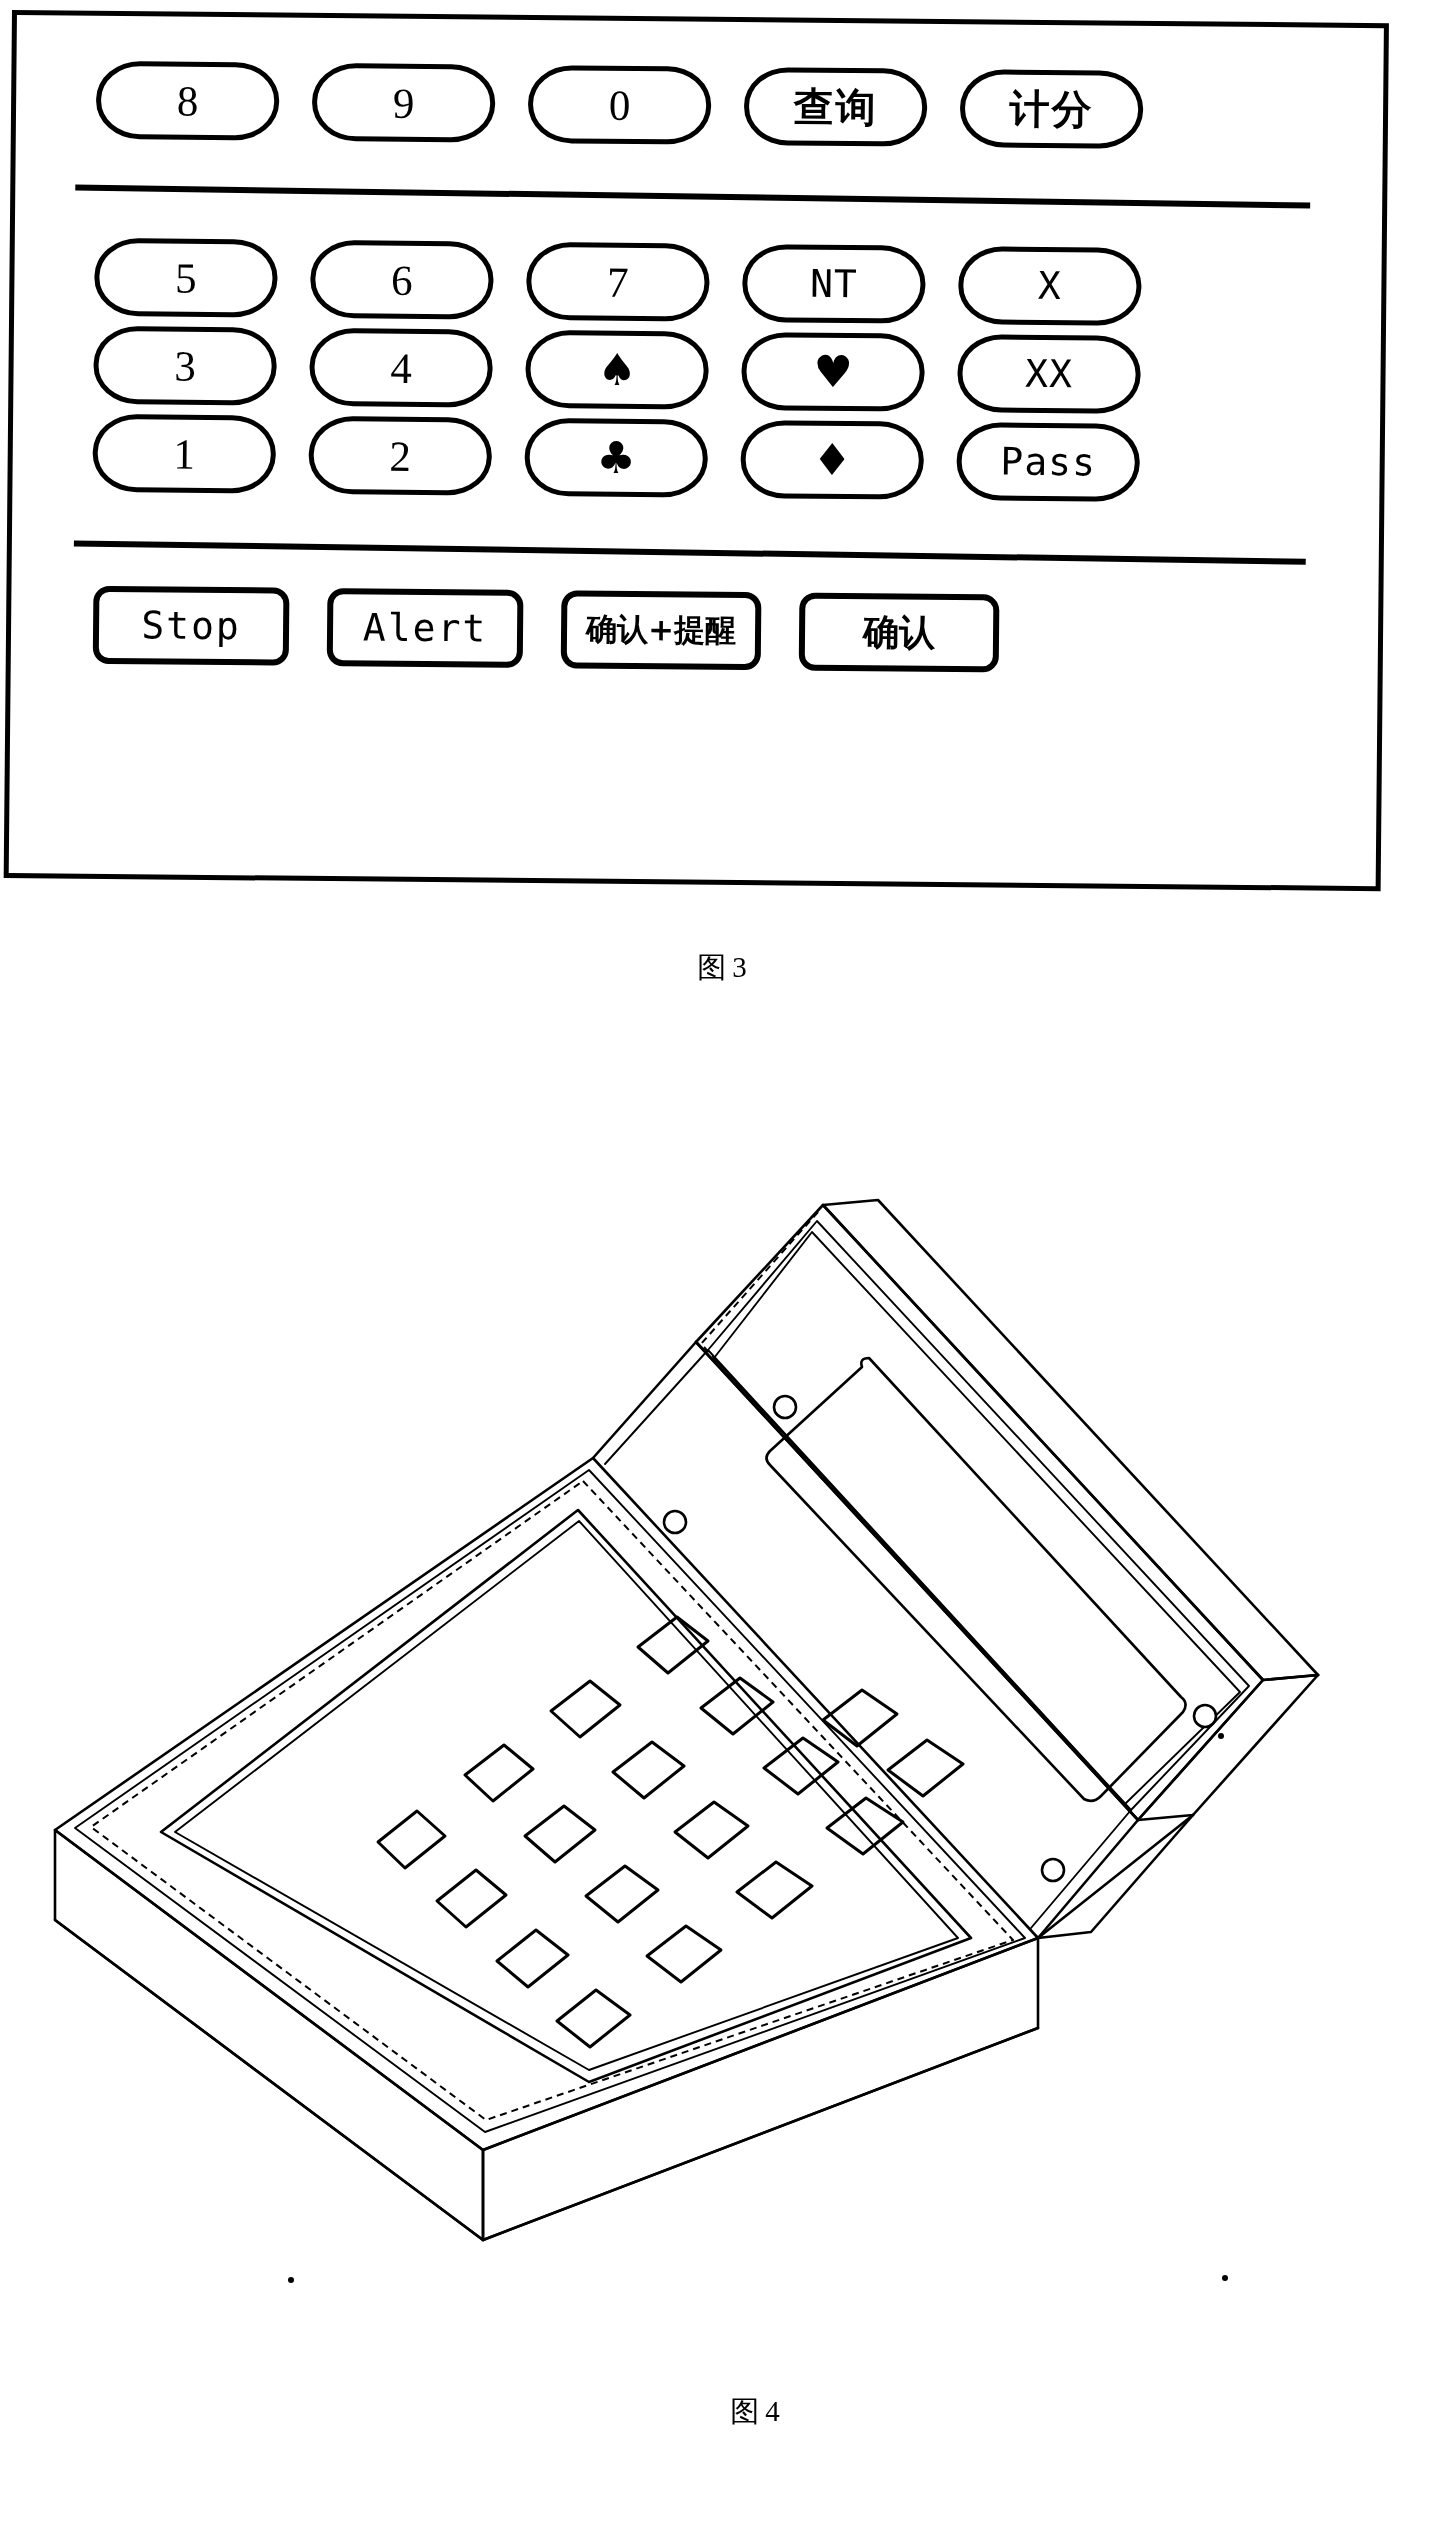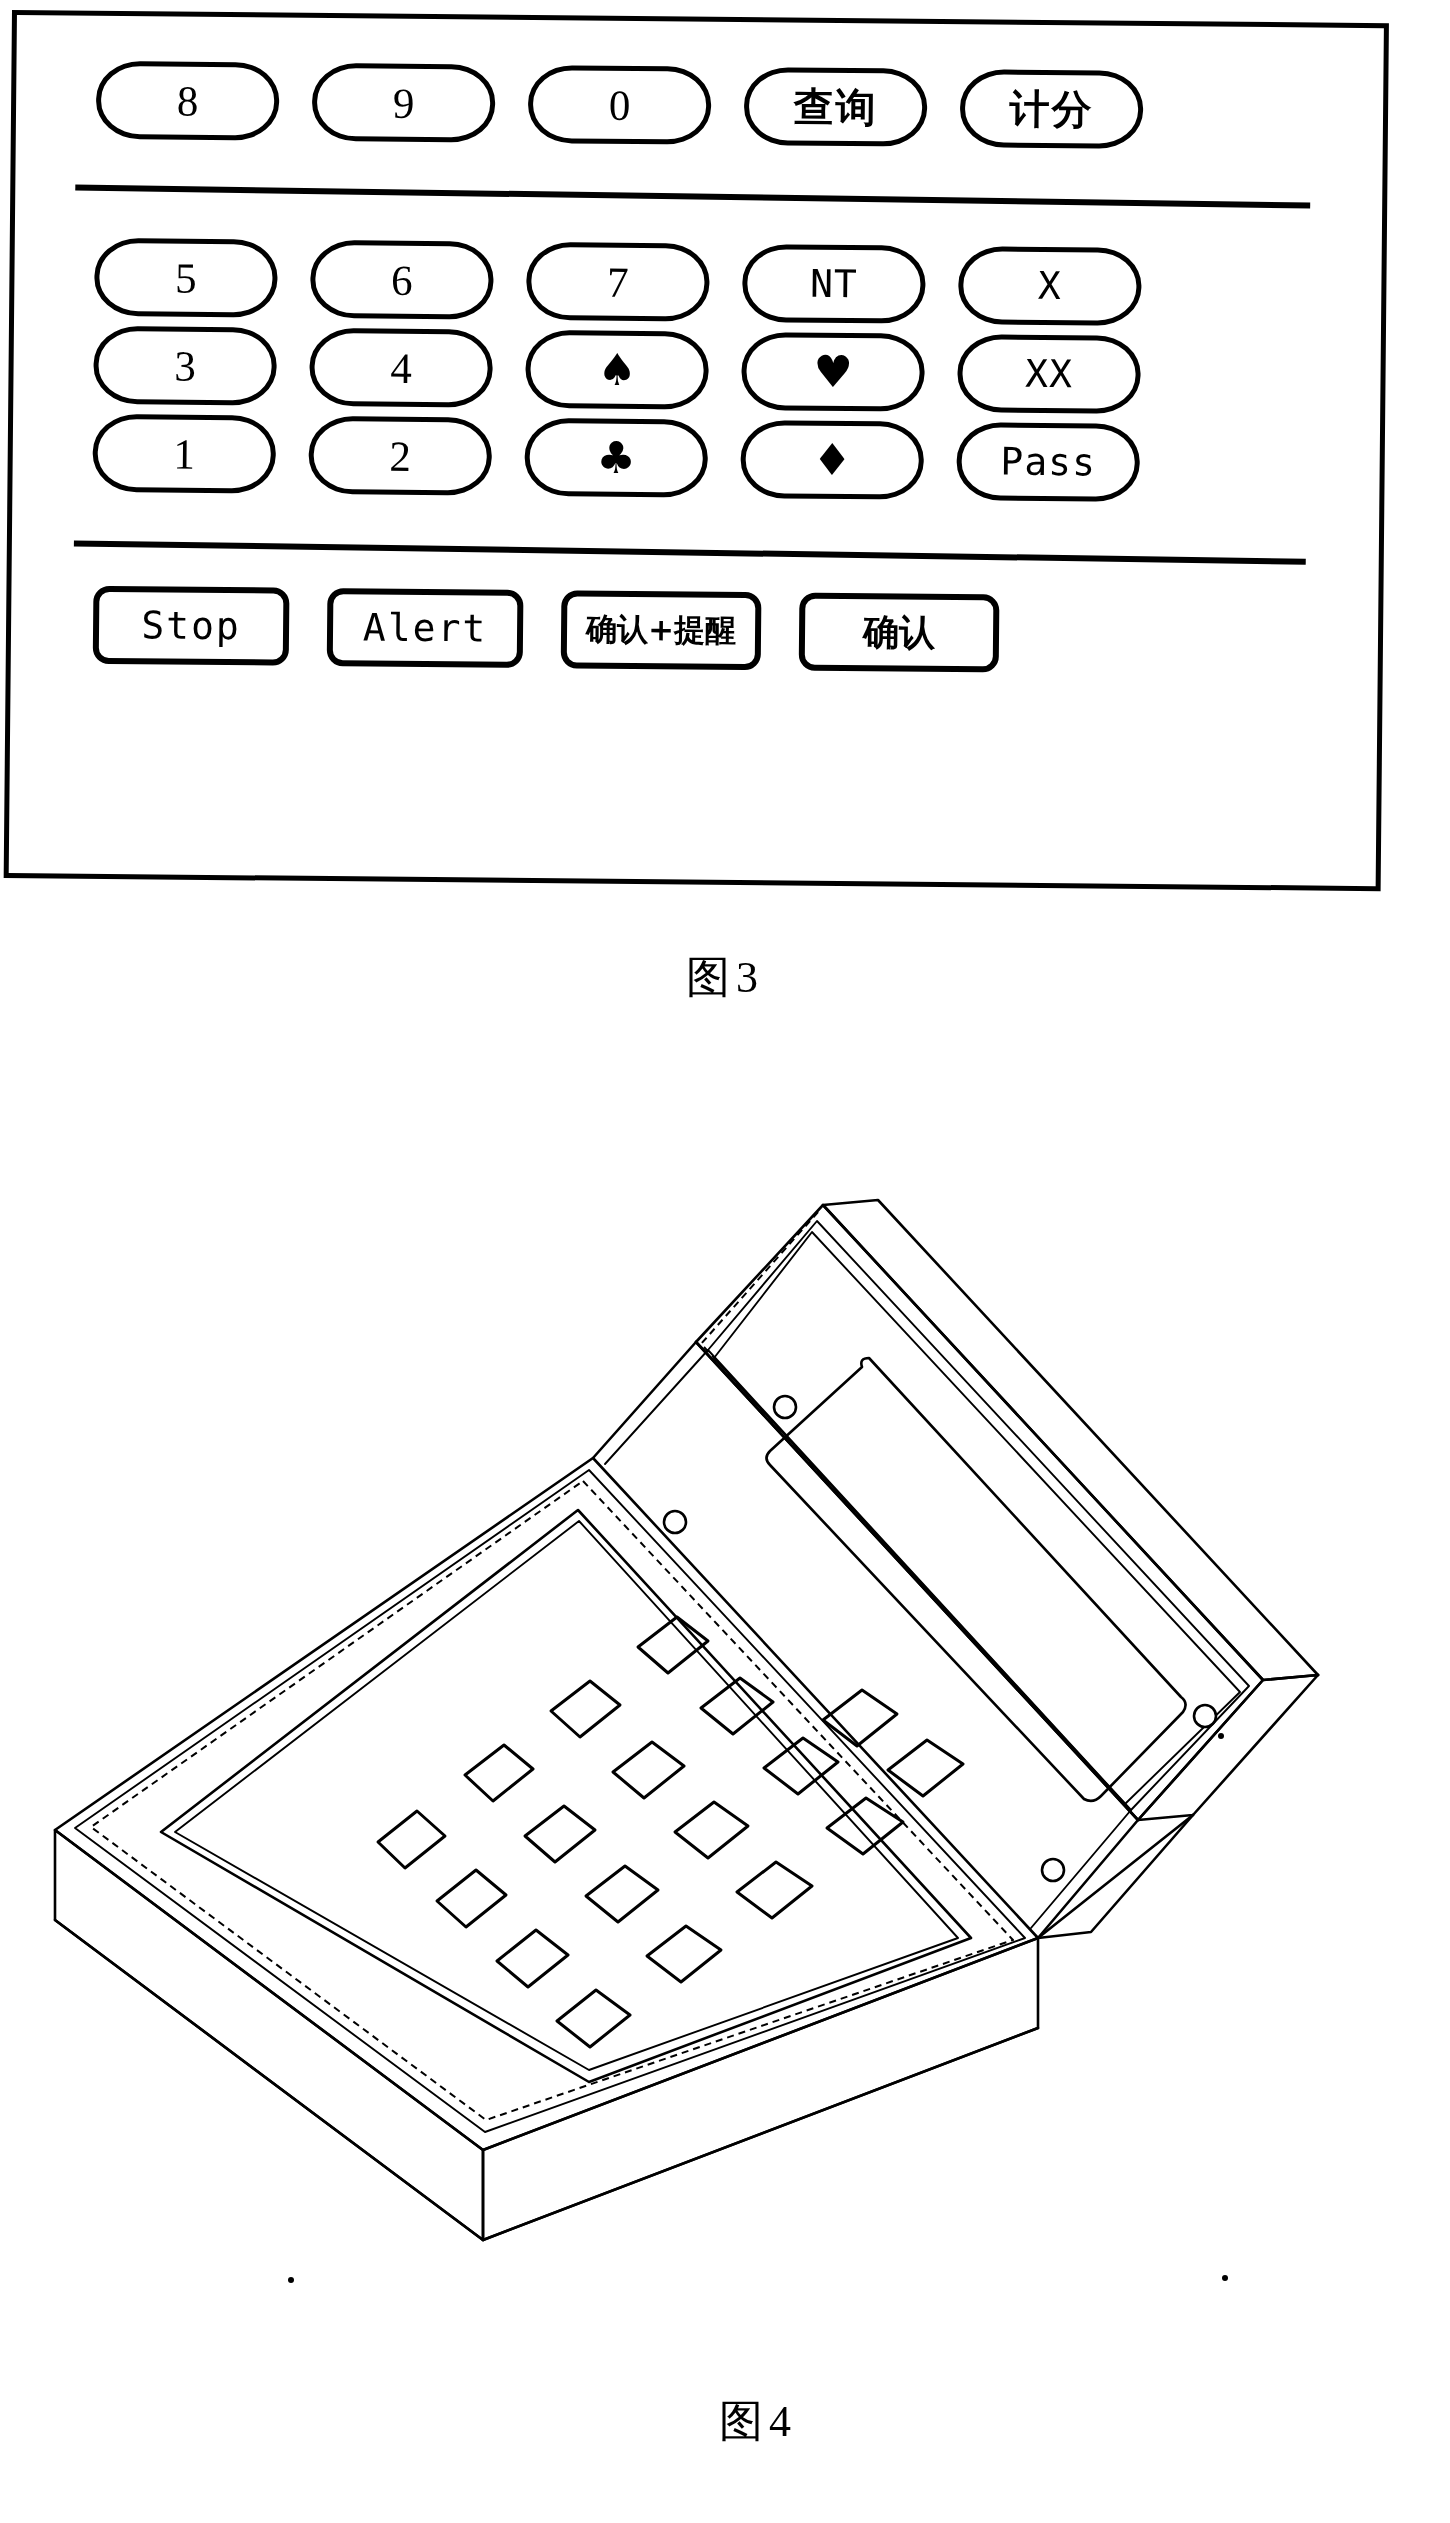--- a/index.html
+++ b/index.html
@@ -123,21 +123,21 @@
   .cmd.w-alert { width: 196px; }
   .cmd.w-conf2 { width: 200px; font-size: 31px; }
   .cmd.w-conf  { width: 200px; }
 
   
   .caption {
     position: absolute;
     width: 100%;
     text-align: center;
     font-family: "DejaVu Sans", sans-serif;
-    font-size: 44px;
+    font-size: 29px;
     letter-spacing: 6px;
     color: #000;
   }
   .caption .num {
     font-family: "Liberation Serif", serif;
     font-weight: normal;
   }
 
   
   #fig4-wrap {

